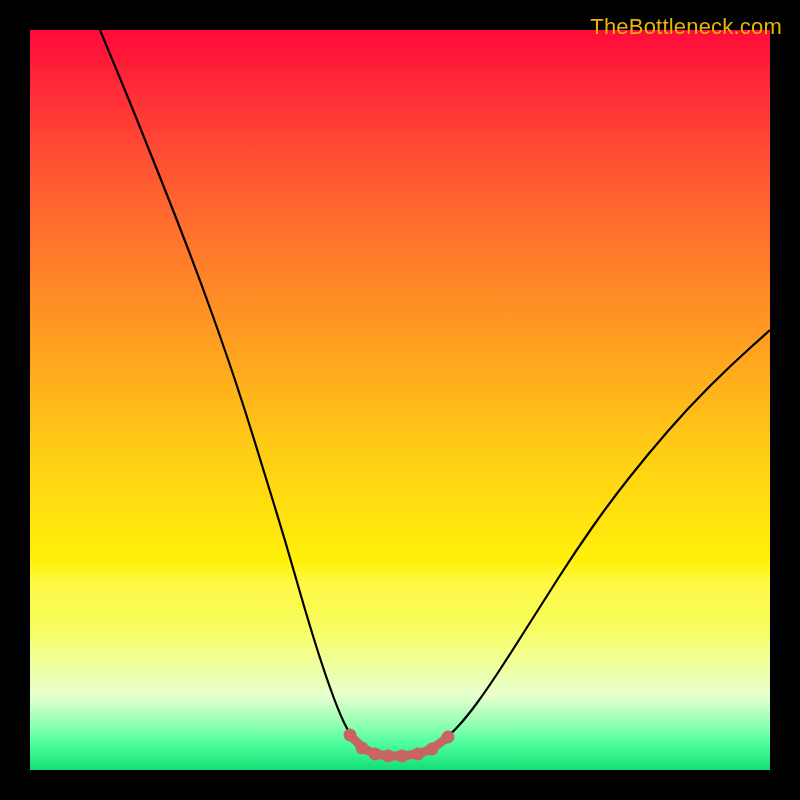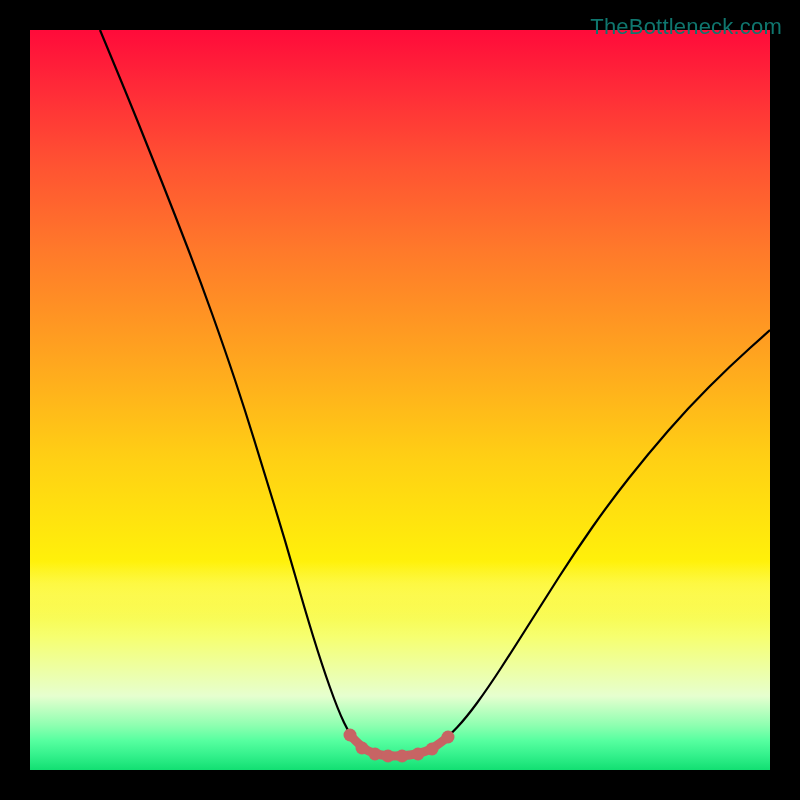--- a/index.html
+++ b/index.html
@@ -58,21 +58,21 @@
       rgba(255,255,80,0.0) 0%,
       rgba(255,255,120,0.35) 40%,
       rgba(255,255,120,0.35) 60%,
       rgba(255,255,80,0.0) 100%
     );
   }
   .watermark {
     position: absolute;
     top: 14px;
     right: 18px;
-    color: #0f766e;
+    color: #eab308;
     font-size: 22px;
     font-weight: 500;
     letter-spacing: 0.2px;
     user-select: none;
   }
   svg {
     position: absolute;
     left: 0; top: 0;
   }
 </style>

